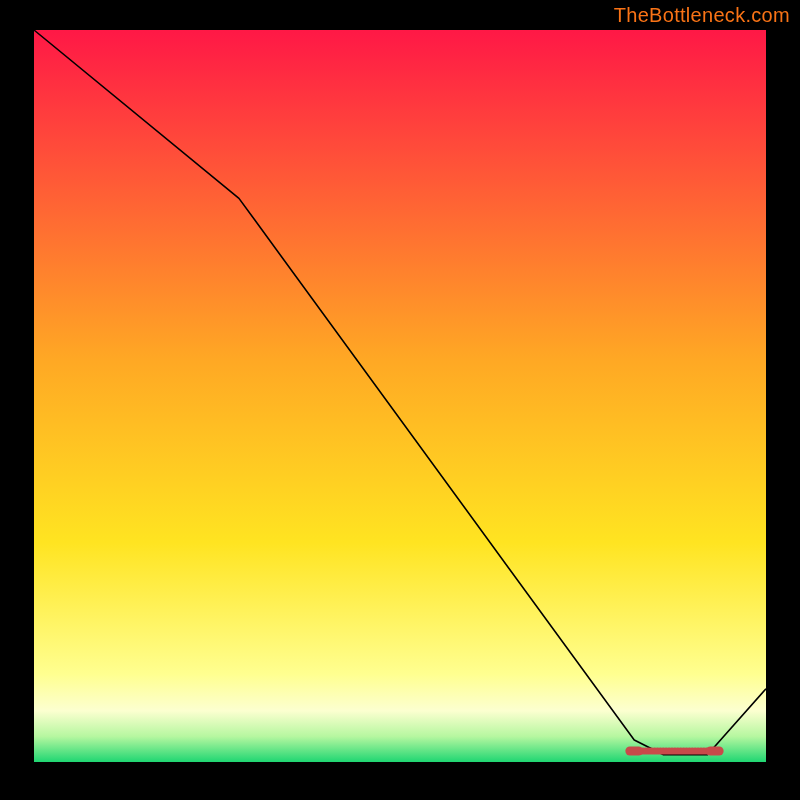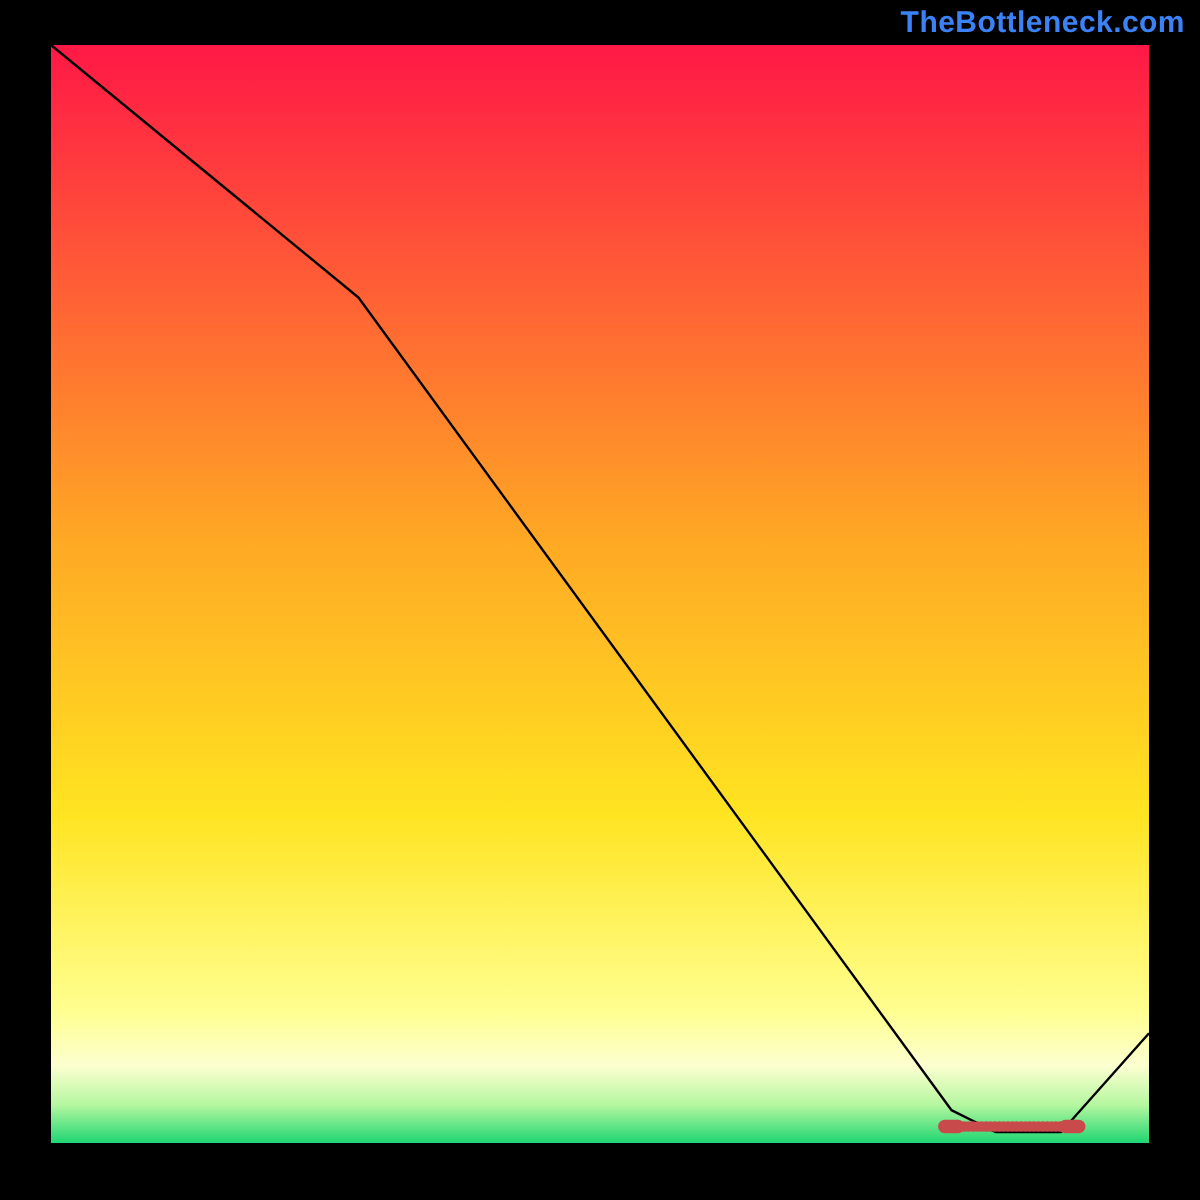--- a/index.html
+++ b/index.html
@@ -14,23 +14,23 @@
   .stage {
     position: relative;
     width: 800px;
     height: 800px;
     background: #000;
   }
   .watermark {
     position: absolute;
     top: 4px;
     right: 10px;
-    color: #3b82f6;
+    color: #f97316;
     font-size: 20px;
-    font-weight: 700;
+    font-weight: 400;
     letter-spacing: 0.3px;
   }
   .plot {
     position: absolute;
     left: 34px;
     top: 30px;
     width: 732px;
     height: 732px;
   }
   .plot-bg {

